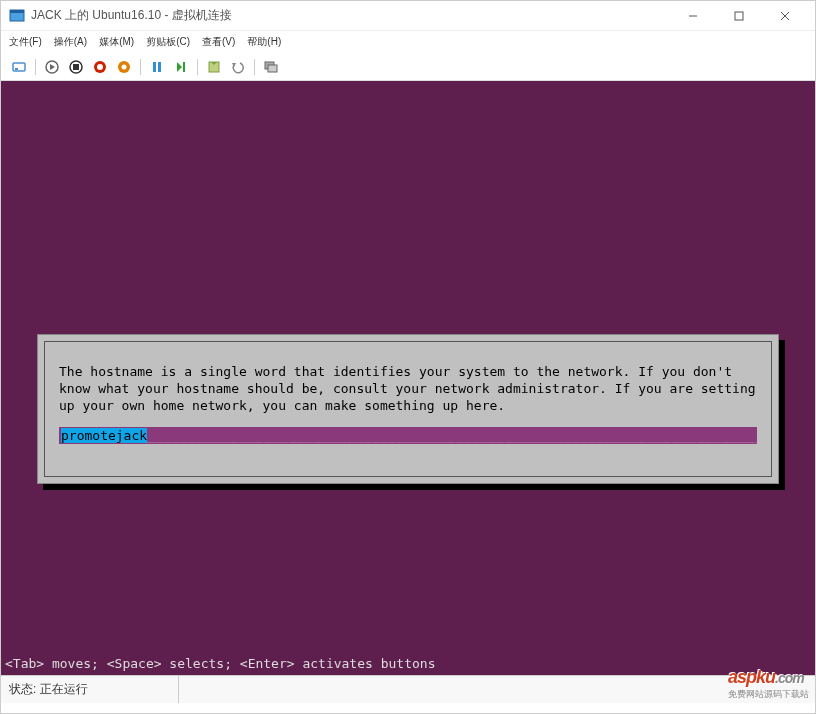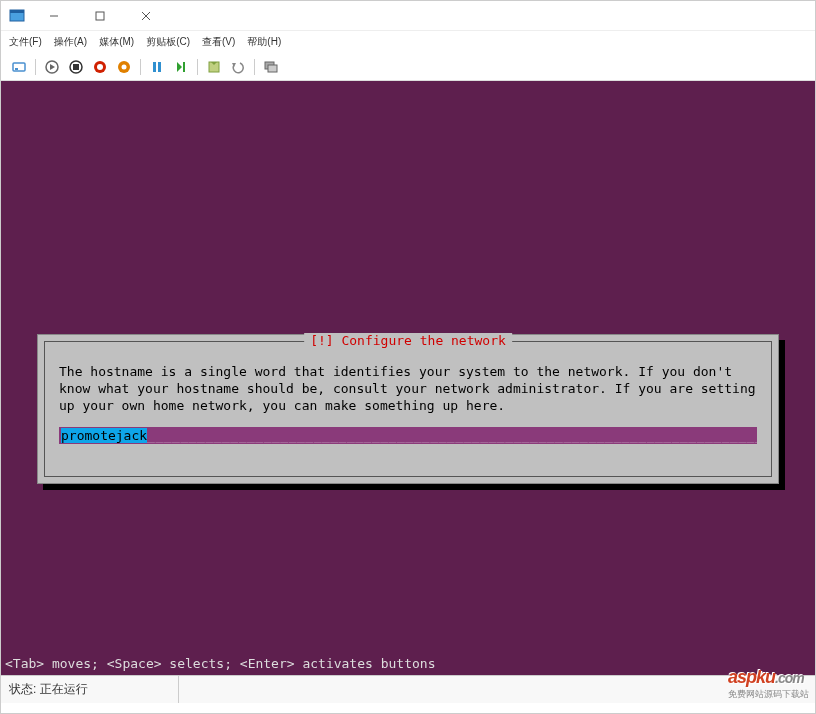--- a/index.html
+++ b/index.html
@@ -191,20 +191,21 @@
     }
   </style>
 </head>
 <body>
 
 <div class="title-bar">
   <svg class="title-icon" viewBox="0 0 16 16">
     <rect x="1" y="2" width="14" height="11" fill="#4aa0e0" stroke="#2060a0"></rect>
     <rect x="1" y="2" width="14" height="3" fill="#2060a0"></rect>
   </svg>
+  <span class="title-text">JACK 上的 Ubuntu16.10 - 虚拟机连接</span>
   <div class="win-controls">
     <div class="win-btn">
       <svg width="10" height="10" viewBox="0 0 10 10">
           <line x1="1" y1="5" x2="9" y2="5" stroke="#555" stroke-width="1"></line>
         </svg>
     </div>
     <div class="win-btn">
       <svg width="10" height="10" viewBox="0 0 10 10">
           <rect x="1" y="1" width="8" height="8" fill="none" stroke="#555" stroke-width="1"></rect>
         </svg>
@@ -290,21 +291,20 @@
     <svg width="16" height="16" viewBox="0 0 16 16">
         <rect x="2" y="3" width="9" height="7" fill="#aaa" stroke="#666"></rect>
         <rect x="5" y="6" width="9" height="7" fill="#ccc" stroke="#666"></rect>
       </svg>
   </div>
 </div>
 
 <div class="vm-screen">
   <div class="dialog">
     <div class="dialog-inner">
-      <div class="dialog-title">[!] Configure the network</div>
       <div class="dialog-text">The hostname is a single word that identifies your system to the network. If you don't know what your hostname should be, consult your network administrator. If you are setting up your own home network, you can make something up here.</div>
       <div class="hostname-input"><span class="hn-text">promotejack</span><span class="hn-fill">_________________________________________________________________________________________</span></div>
     </div>
   </div>
   <div class="bottom-hint">&lt;Tab&gt; moves; &lt;Space&gt; selects; &lt;Enter&gt; activates buttons</div>
 </div>
 
 <div class="status-bar">
   <span>状态: 正在运行</span>
   <div class="status-sep"></div>

